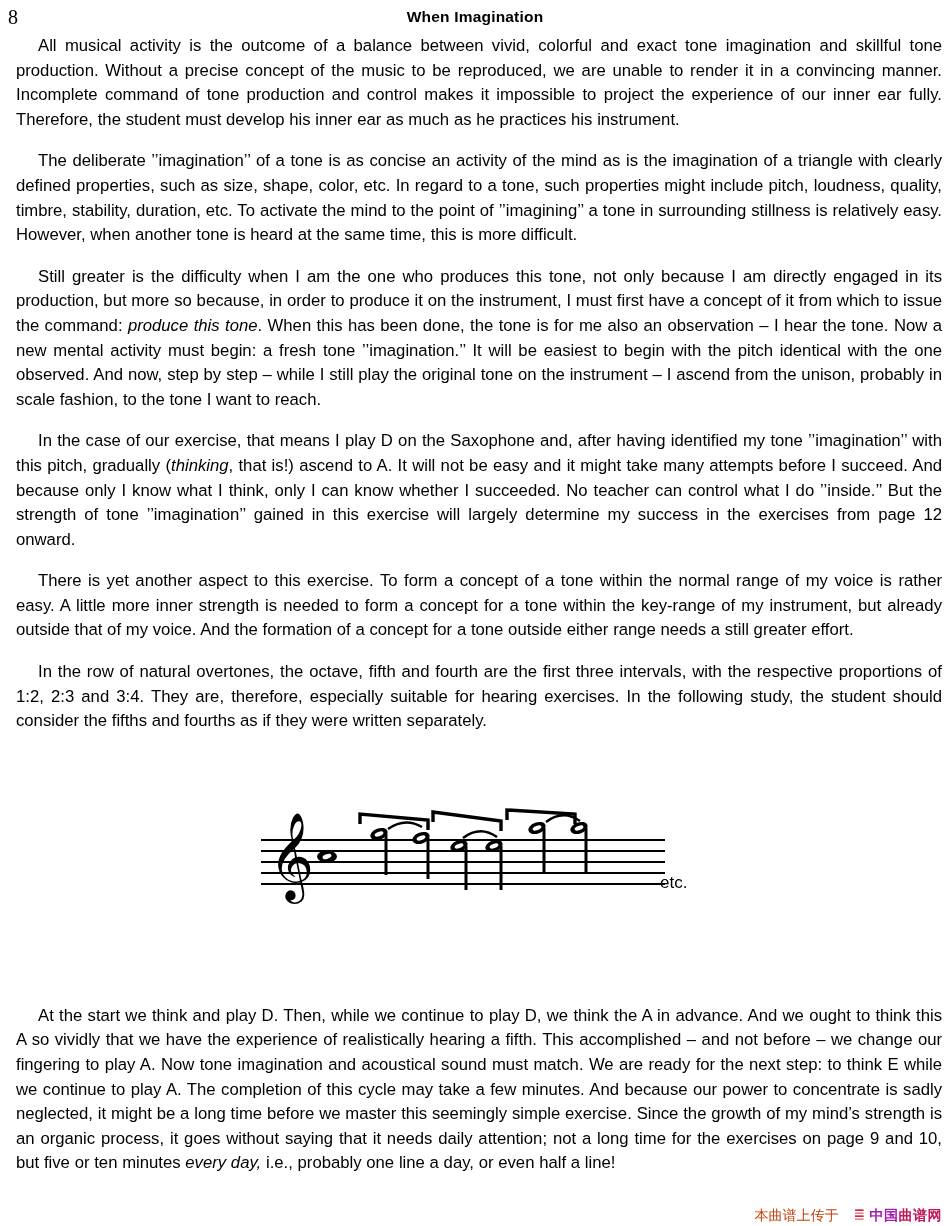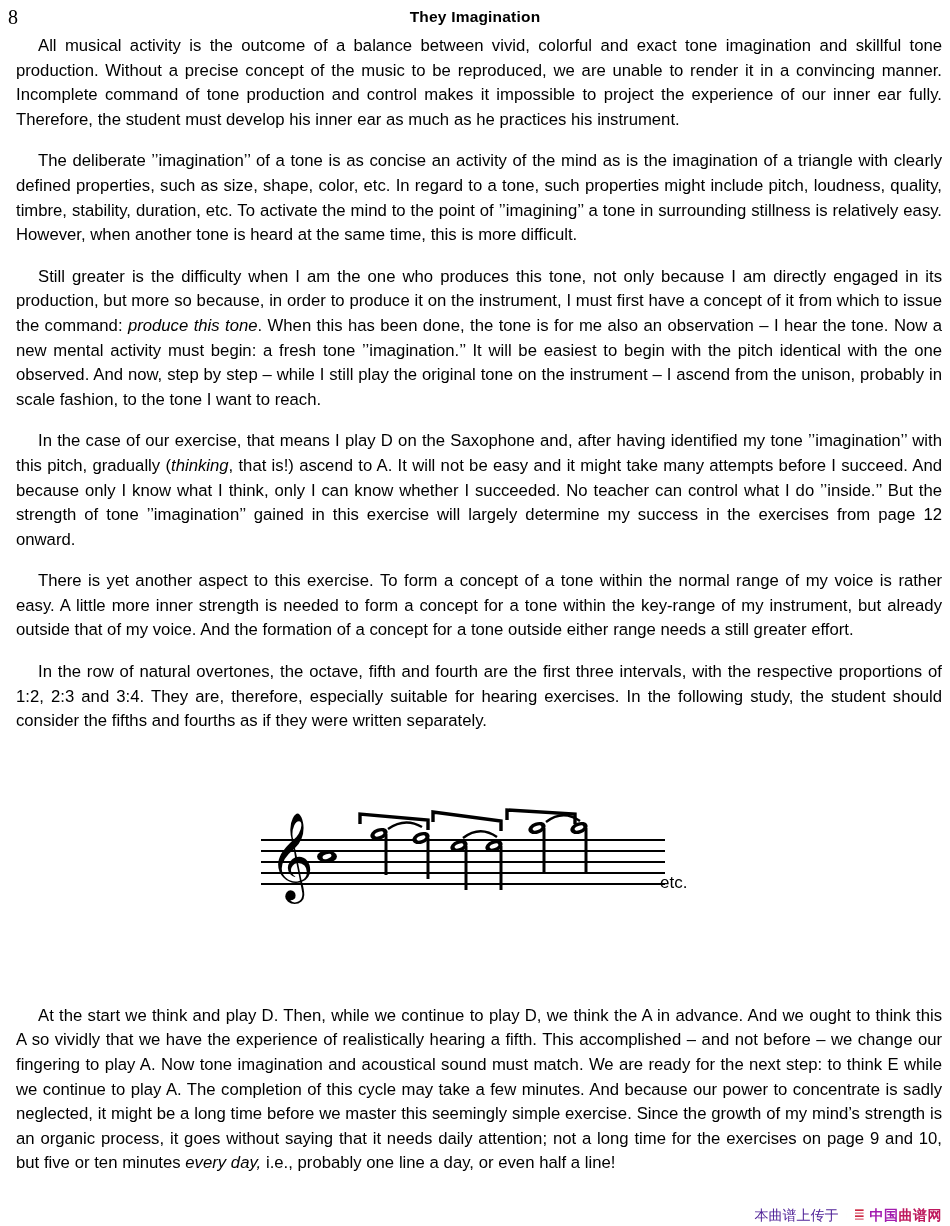--- a/index.html
+++ b/index.html
@@ -91,39 +91,39 @@
     right: 8px;
     bottom: 6px;
     display: flex;
     align-items: center;
     gap: 5px;
     font-family: "DejaVu Sans", sans-serif;
     font-size: 14px;
     line-height: 18px;
     white-space: nowrap;
   }
-  .wm-prefix { color: #4c1d95; }
+  .wm-prefix { color: #c2410c; }
   .wm-logo {
     display: inline-block;
     width: 21px;
     height: 16px;
     position: relative;
   }
   .wm-site { font-weight: bold; letter-spacing: 0.5px; }
   .wm-cn { color: #a21caf; text-align: center; }
   .wm-red { color: #be185d; }
 </style>
 </head>
 <body>
 
 <div class="page">
 
   <div class="header">
     <div class="folio">8</div>
-    <div class="running-title">They Imagination</div>
+    <div class="running-title">When Imagination</div>
   </div>
 
   <div class="body-col">
 
     <p class="para"><span>All musical activity is the outcome of a balance between vivid, colorful and exact tone imagination and skillful tone production. Without a precise concept of the music to be reproduced, we are unable to render it in a convincing manner. Incomplete command of tone production and control makes it impossible to project the experience of our inner ear fully. Therefore, the student must develop his inner ear as much as he practices his instrument.</span></p>
 
     <p class="para"><span>The deliberate ’’imagination’’ of a tone is as concise an activity of the mind as is the imagination of a triangle with clearly defined properties, such as size, shape, color, etc. In regard to a tone, such properties might include pitch, loudness, quality, timbre, stability, duration, etc. To activate the mind to the point of ’’imagining’’ a tone in surrounding stillness is relatively easy. However, when another tone is heard at the same time, this is more difficult.</span></p>
 
     <p class="para"><span>Still greater is the difficulty when I am the one who produces this tone, not only because I am directly engaged in its production, but more so because, in order to produce it on the instrument, I must first have a concept of it from which to issue the command: </span><span class="it">produce this tone</span><span>. When this has been done, the tone is for me also an observation – I hear the tone. Now a new mental activity must begin: a fresh tone ’’imagination.’’ It will be easiest to begin with the pitch identical with the one observed. And now, step by step – while I still play the original tone on the instrument – I ascend from the unison, probably in scale fashion, to the tone I want to reach.</span></p>
 

